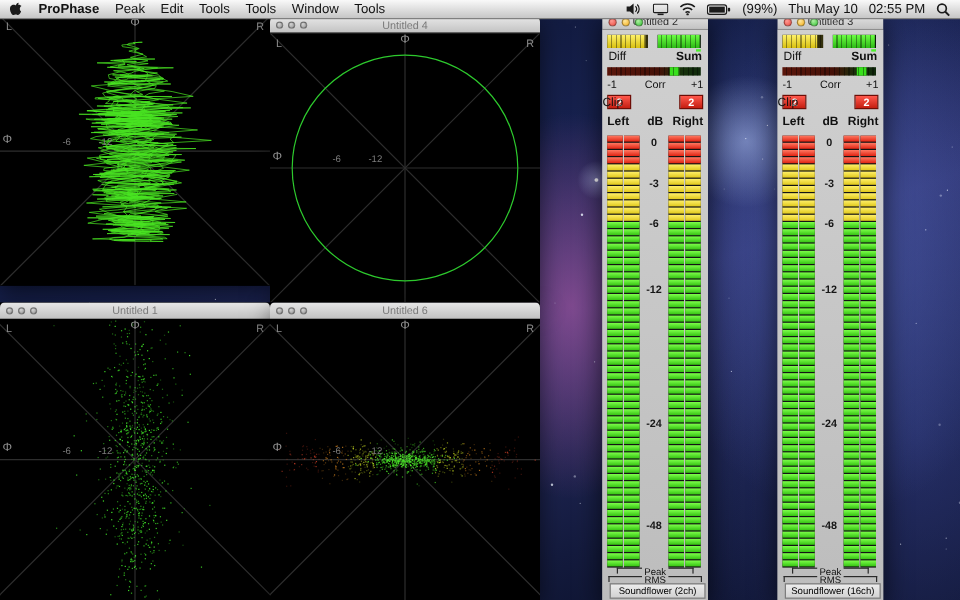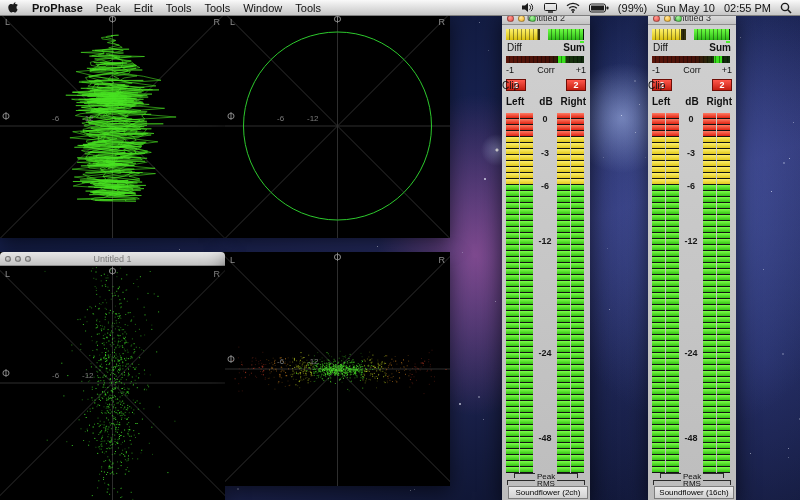--- a/index.html
+++ b/index.html
@@ -299,21 +299,21 @@
           </svg>
       </span>
       <span class="micon">
         <svg width="20" height="10" viewBox="0 0 20 10">
             <rect x="0.5" y="1" width="16" height="8" rx="2" fill="none" stroke="#1b1b1b"></rect>
             <rect x="2" y="2.5" width="13" height="5" fill="#1b1b1b"></rect>
             <rect x="17.5" y="3.5" width="2" height="3" rx="0.8" fill="#1b1b1b"></rect>
           </svg>
       </span>
       <span>(99%)</span>
-      <span>Sun May 10</span>
+      <span>Thu May 10</span>
       <span>02:55 PM</span>
       <span class="micon">
         <svg width="12" height="12" viewBox="0 0 12 12">
             <circle cx="5" cy="5" r="3.6" fill="none" stroke="#1b1b1b" stroke-width="1.4"></circle>
             <line x1="7.8" y1="7.8" x2="11" y2="11" stroke="#1b1b1b" stroke-width="1.6"></line>
           </svg>
       </span>
     </div>
   </div>
 
@@ -330,20 +330,28 @@
       <span class="clabel tl">L</span>
       <span class="clabel tr">R</span>
       <span class="phi top">Φ</span>
       <span class="phi left">Φ</span>
       <span class="dbt d6">-6</span>
       <span class="dbt d12">-12</span>
     </div>
   </div>
 
   <div class="swin" style="left:225px;top:14px">
+    <div class="tbar inactive">
+      <div class="lights">
+        <span class="lt gray"></span>
+        <span class="lt gray"></span>
+        <span class="lt gray"></span>
+      </div>
+      <span class="ttext">Untitled 4</span>
+    </div>
     <div class="scontent">
         <svg width="225" height="224">
           <line x1="0" y1="112" x2="225" y2="112" stroke="#2e2e2e" stroke-width="1"></line>
           <line x1="112.5" y1="0" x2="112.5" y2="224" stroke="#2e2e2e" stroke-width="1"></line>
           <line x1="-187.5" y1="-188" x2="412.5" y2="412" stroke="#2e2e2e" stroke-width="1"></line>
           <line x1="-187.5" y1="412" x2="412.5" y2="-188" stroke="#2e2e2e" stroke-width="1"></line>
           <circle cx="112.5" cy="112" r="94" fill="none" stroke="#2dc92d" stroke-width="1"></circle>
         </svg>
       <span class="clabel tl">L</span>
       <span class="clabel tr">R</span>
@@ -1263,20 +1271,28 @@
       <span class="clabel tl">L</span>
       <span class="clabel tr">R</span>
       <span class="phi top">Φ</span>
       <span class="phi left">Φ</span>
       <span class="dbt d6">-6</span>
       <span class="dbt d12">-12</span>
     </div>
   </div>
 
   <div class="swin" style="left:225px;top:252px">
+    <div class="tbar inactive">
+      <div class="lights">
+        <span class="lt gray"></span>
+        <span class="lt gray"></span>
+        <span class="lt gray"></span>
+      </div>
+      <span class="ttext">Untitled 6</span>
+    </div>
     <div class="scontent tall">
         <svg width="225" height="234">
           <line x1="0" y1="117" x2="225" y2="117" stroke="#2e2e2e" stroke-width="1"></line>
           <line x1="112.5" y1="0" x2="112.5" y2="234" stroke="#2e2e2e" stroke-width="1"></line>
           <line x1="-187.5" y1="-183" x2="412.5" y2="417" stroke="#2e2e2e" stroke-width="1"></line>
           <line x1="-187.5" y1="417" x2="412.5" y2="-183" stroke="#2e2e2e" stroke-width="1"></line>
           <rect x="118.5" y="119.5" width="1" height="1" fill="#49e028" opacity="0.71"></rect>
           <rect x="129.4" y="117.5" width="1" height="1" fill="#49e028" opacity="0.83"></rect>
           <rect x="110.1" y="113.7" width="1" height="1" fill="#49e028" opacity="0.86"></rect>
           <rect x="105.3" y="118.5" width="1" height="1" fill="#49e028" opacity="0.64"></rect>

